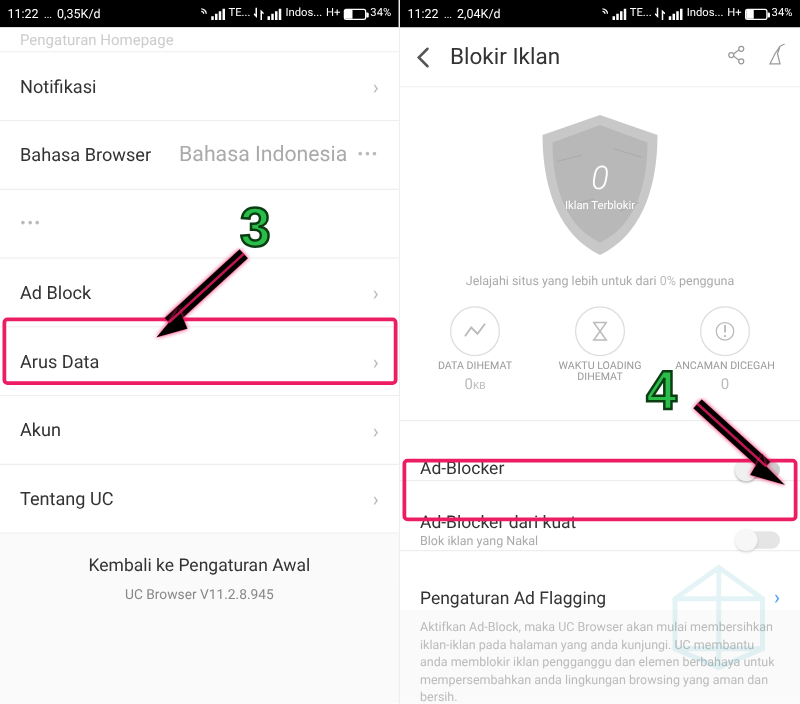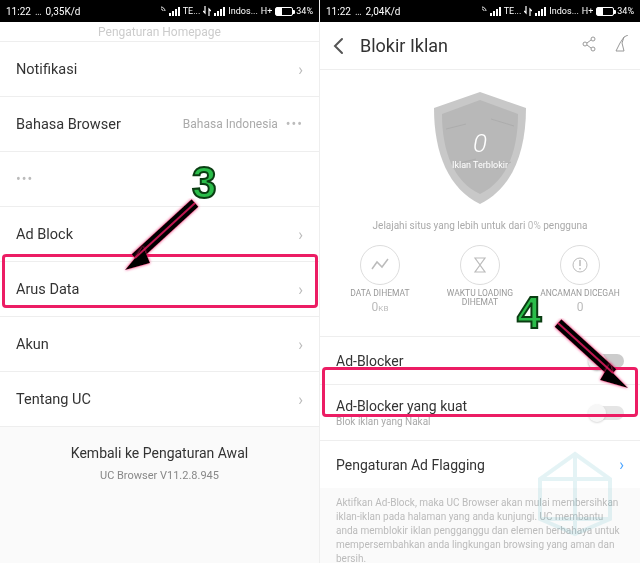--- a/index.html
+++ b/index.html
@@ -22,45 +22,45 @@
   
   .app-header { height: 48px; background: #fff; display: flex; align-items: center; padding: 0 10px; border-bottom: 1px solid #eee; color: #444; }
   .app-header .title { font-size: 18px; font-weight: 400; margin-left: 12px; flex: 1; color: #333; }
   .back-arrow svg { display: block; }
   .hdr-icons { display: flex; gap: 14px; }
 
   
   .list { background: #fff; }
   .row { height: 55px; display: flex; align-items: center; padding: 0 16px; border-bottom: 1px solid #eee; background: #fff; font-size: 14.5px; color: #333; justify-content: space-between; }
   .row .label { flex: 1; }
-  .row .value { color: #aaa; font-size: 12px; margin-right: 8px; }
+  .row .value { color: #aaa; font-size: 17px; margin-right: 8px; }
   .chev { color: #bbb; font-size: 16px; }
   .dots { color: #bbb; letter-spacing: 1px; font-size: 14px; }
   .row.truncated { height: 20px; overflow: hidden; color: #999; font-size: 12px; align-items: flex-end; padding-bottom: 2px;}
-  .row.truncated .label { white-space: nowrap; color:#999; font-size:12px;text-align:center;}
+  .row.truncated .label { white-space: nowrap; color:#999; font-size:12px;}
   .footer-btn { text-align: center; padding: 18px 0 8px; font-size: 14px; color: #333; background: #fafafa; }
   .version { text-align: center; font-size: 11px; color: #888; padding-bottom: 10px; }
 
   
   .shield-area { text-align: center; padding: 14px 0 8px; background: #fff; }
   .shield-wrap { width: 128px; height: 128px; margin: 0 auto 8px; position: relative; }
   .shield-count { font-size: 26px; color: #fff; font-style: italic; font-weight: 300; }
   .shield-label { font-size: 9px; color: #fff; margin-top: 2px; }
   .shield-text-block { position: absolute; top: 44px; left: 0; right: 0; text-align: center; }
   .explore-line { font-size: 10px; color: #aaa; margin: 8px 0 14px; }
   .explore-line .pct { color: #bbb; }
 
   .stats { display: flex; justify-content: space-around; padding: 0 10px 14px; background: #fff; }
   .stat { text-align: center; width: 90px; }
   .stat-circle { width: 40px; height: 40px; border: 1px solid #ddd; border-radius: 50%; margin: 0 auto 4px; display: flex; align-items: center; justify-content: center; }
   .stat-title { font-size: 8.5px; color: #999; line-height: 1.1; }
   .stat-val { font-size: 12px; color: #bbb; margin-top: 2px; }
   .stat-val .unit { font-size: 8px; }
 
-  .toggle-row { height: 48px; display: flex; align-items: center; padding: 1px 16px; border-top: 1px solid #eee; background: #fff; font-size: 14px; color: #333; justify-content: space-between; }
+  .toggle-row { height: 48px; display: flex; align-items: flex-end; padding: 1px 16px; border-top: 1px solid #eee; background: #fff; font-size: 14px; color: #333; justify-content: space-between; }
   .toggle-row.sub { height: 56px; flex-direction: row; }
   .toggle-row .sub-block { display:flex; flex-direction:column; }
   .sub-label { font-size: 10px; color: #aaa; margin-top: 2px; }
   .switch { width: 34px; height: 14px; background: #ccc; border-radius: 10px; position: relative; }
   .switch .knob { width: 18px; height: 18px; background: #f0f0f0; border-radius: 50%; position: absolute; top: -2px; left: -2px; box-shadow: 0 1px 2px rgba(0,0,0,0.3); }
   .switch.faded { opacity: 0.5; }
 
   .info-text { font-size: 10px; color: #bbb; padding: 8px 16px 16px; line-height: 1.4; background:#fafafa; }
 
   
@@ -264,21 +264,21 @@
     </div>
 
     <div class="toggle-row">
       <span>Ad-Blocker</span>
       <span class="switch">
           <span class="knob"></span>
         </span>
     </div>
     <div class="toggle-row sub">
       <span class="sub-block">
-        <span>Ad-Blocker yang kuat</span>
+        <span>Ad-Blocker dari kuat</span>
         <span class="sub-label">Blok iklan yang Nakal</span>
       </span>
       <span class="switch faded">
           <span class="knob"></span>
         </span>
     </div>
     <div class="toggle-row">
       <span>Pengaturan Ad Flagging</span>
       <span class="chev" style="color:#4aa3ff">›</span>
     </div>

